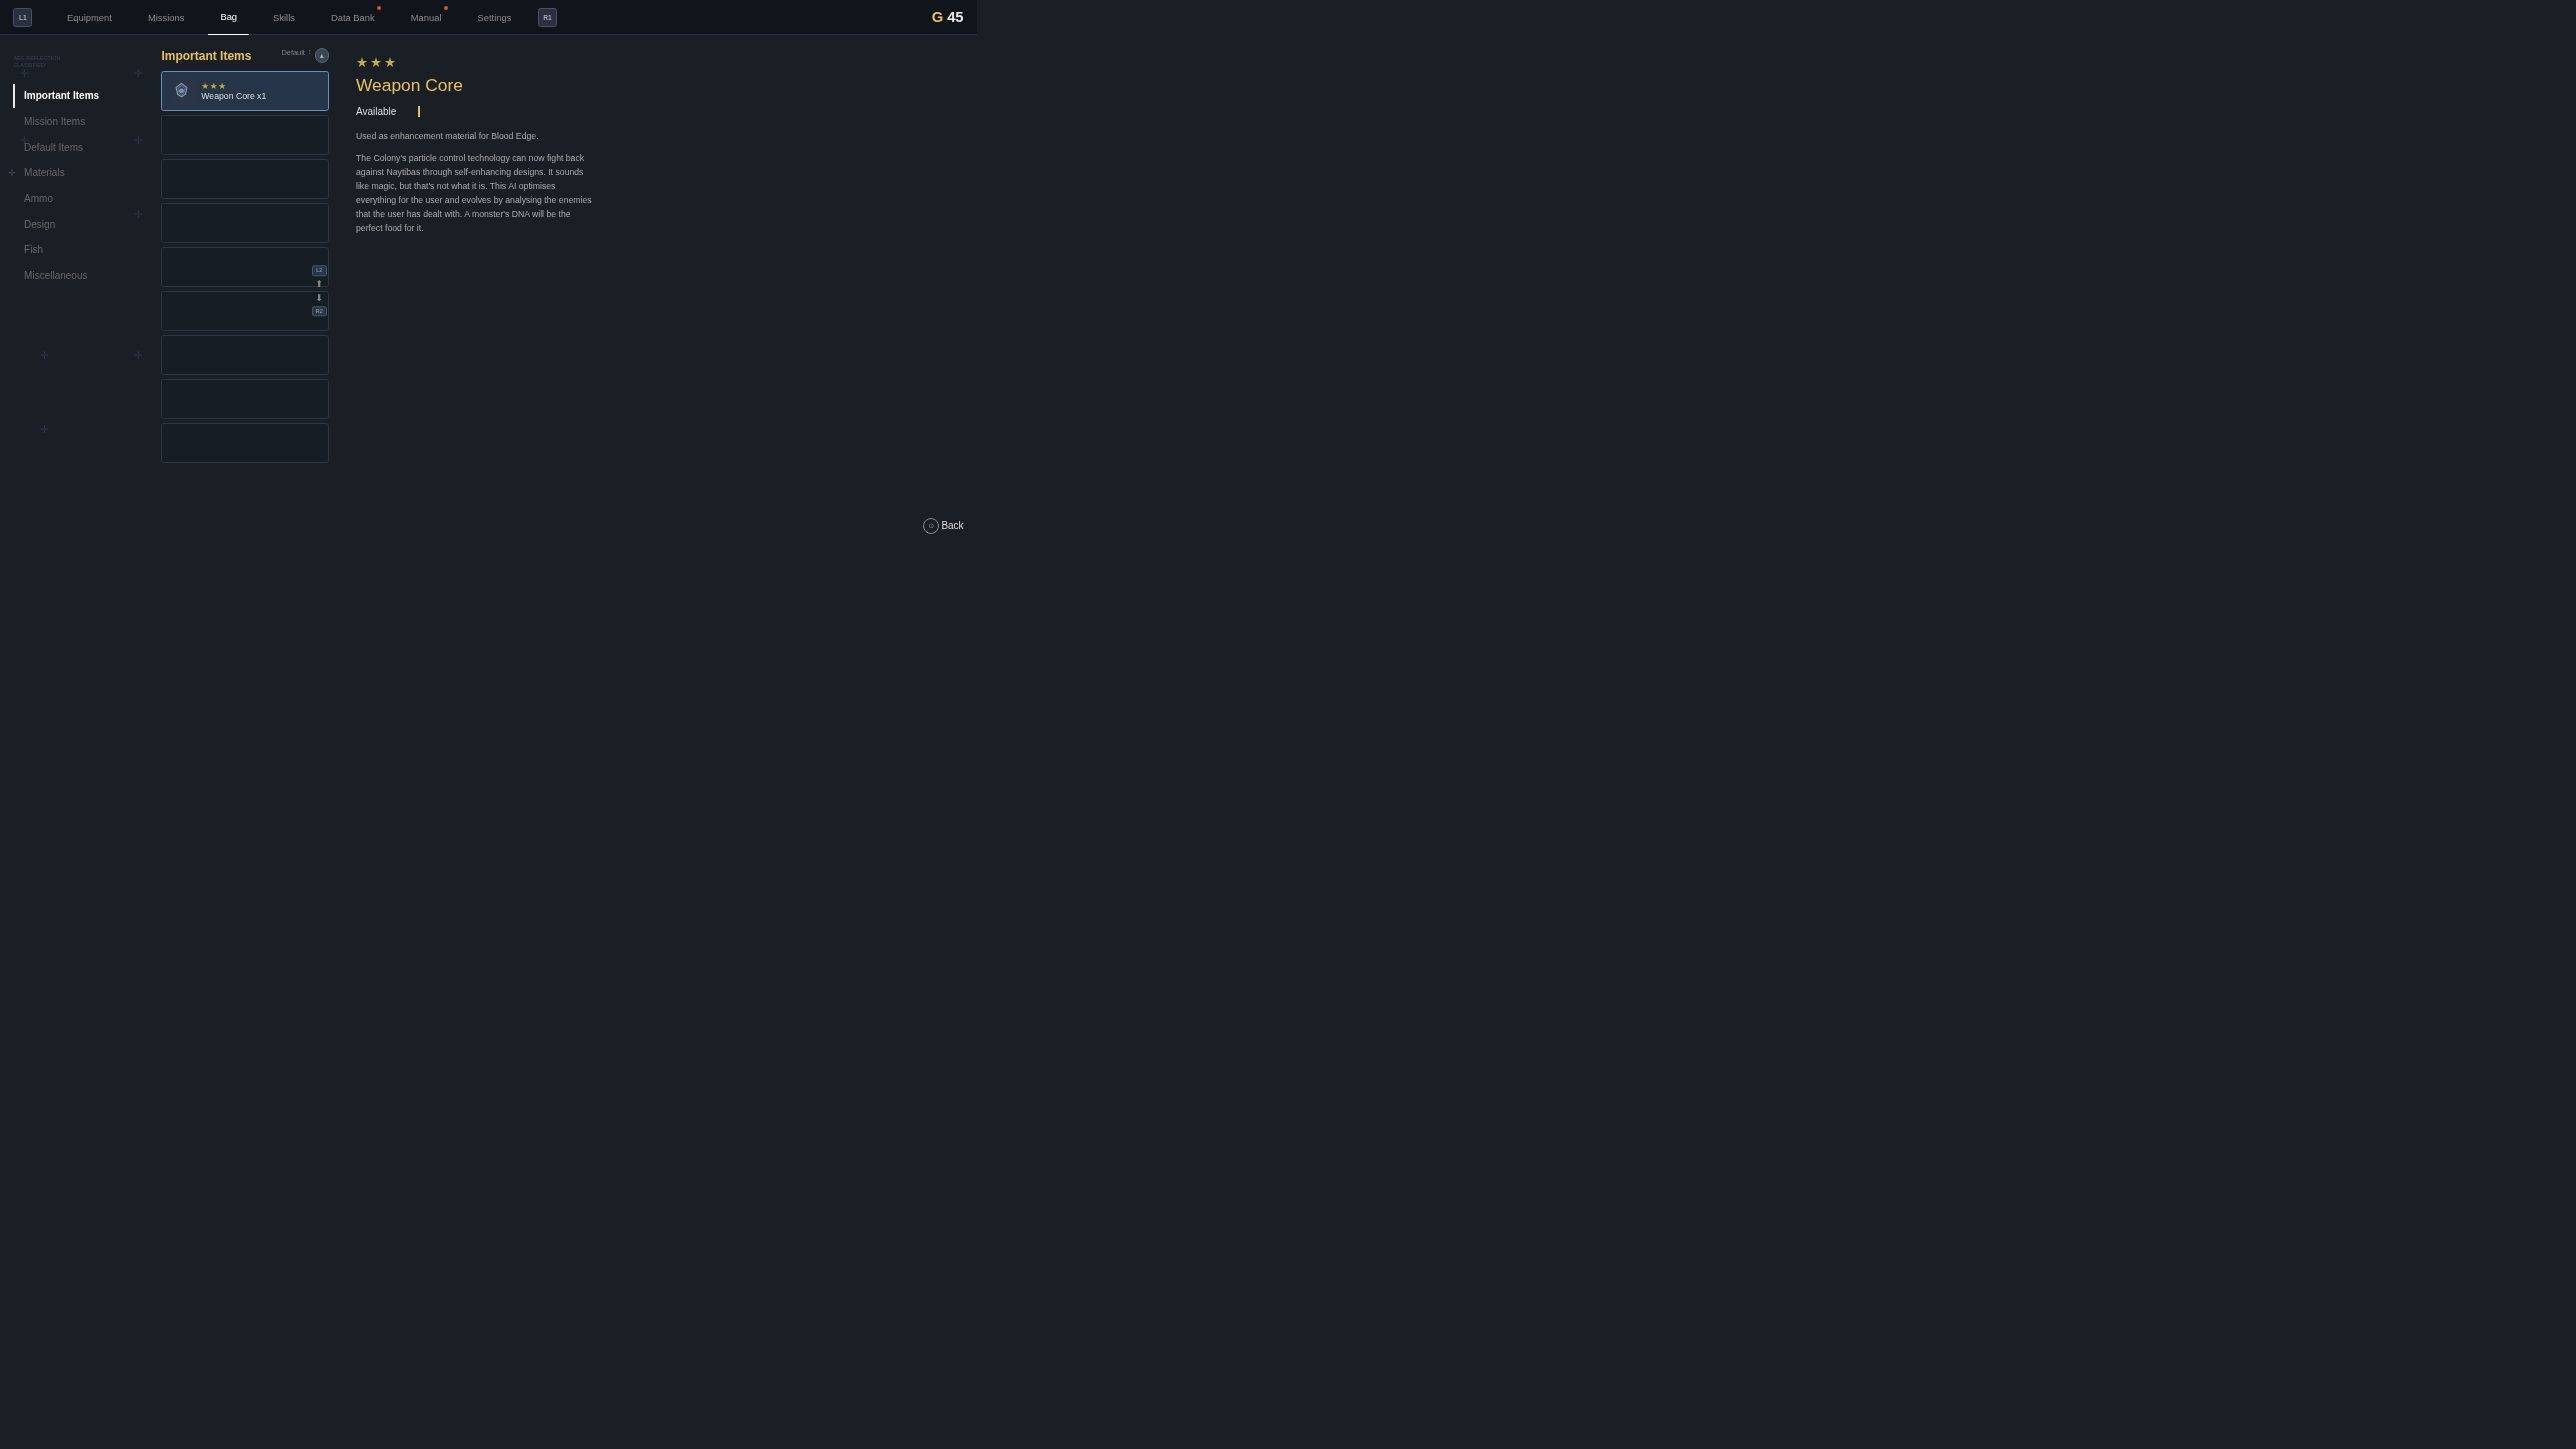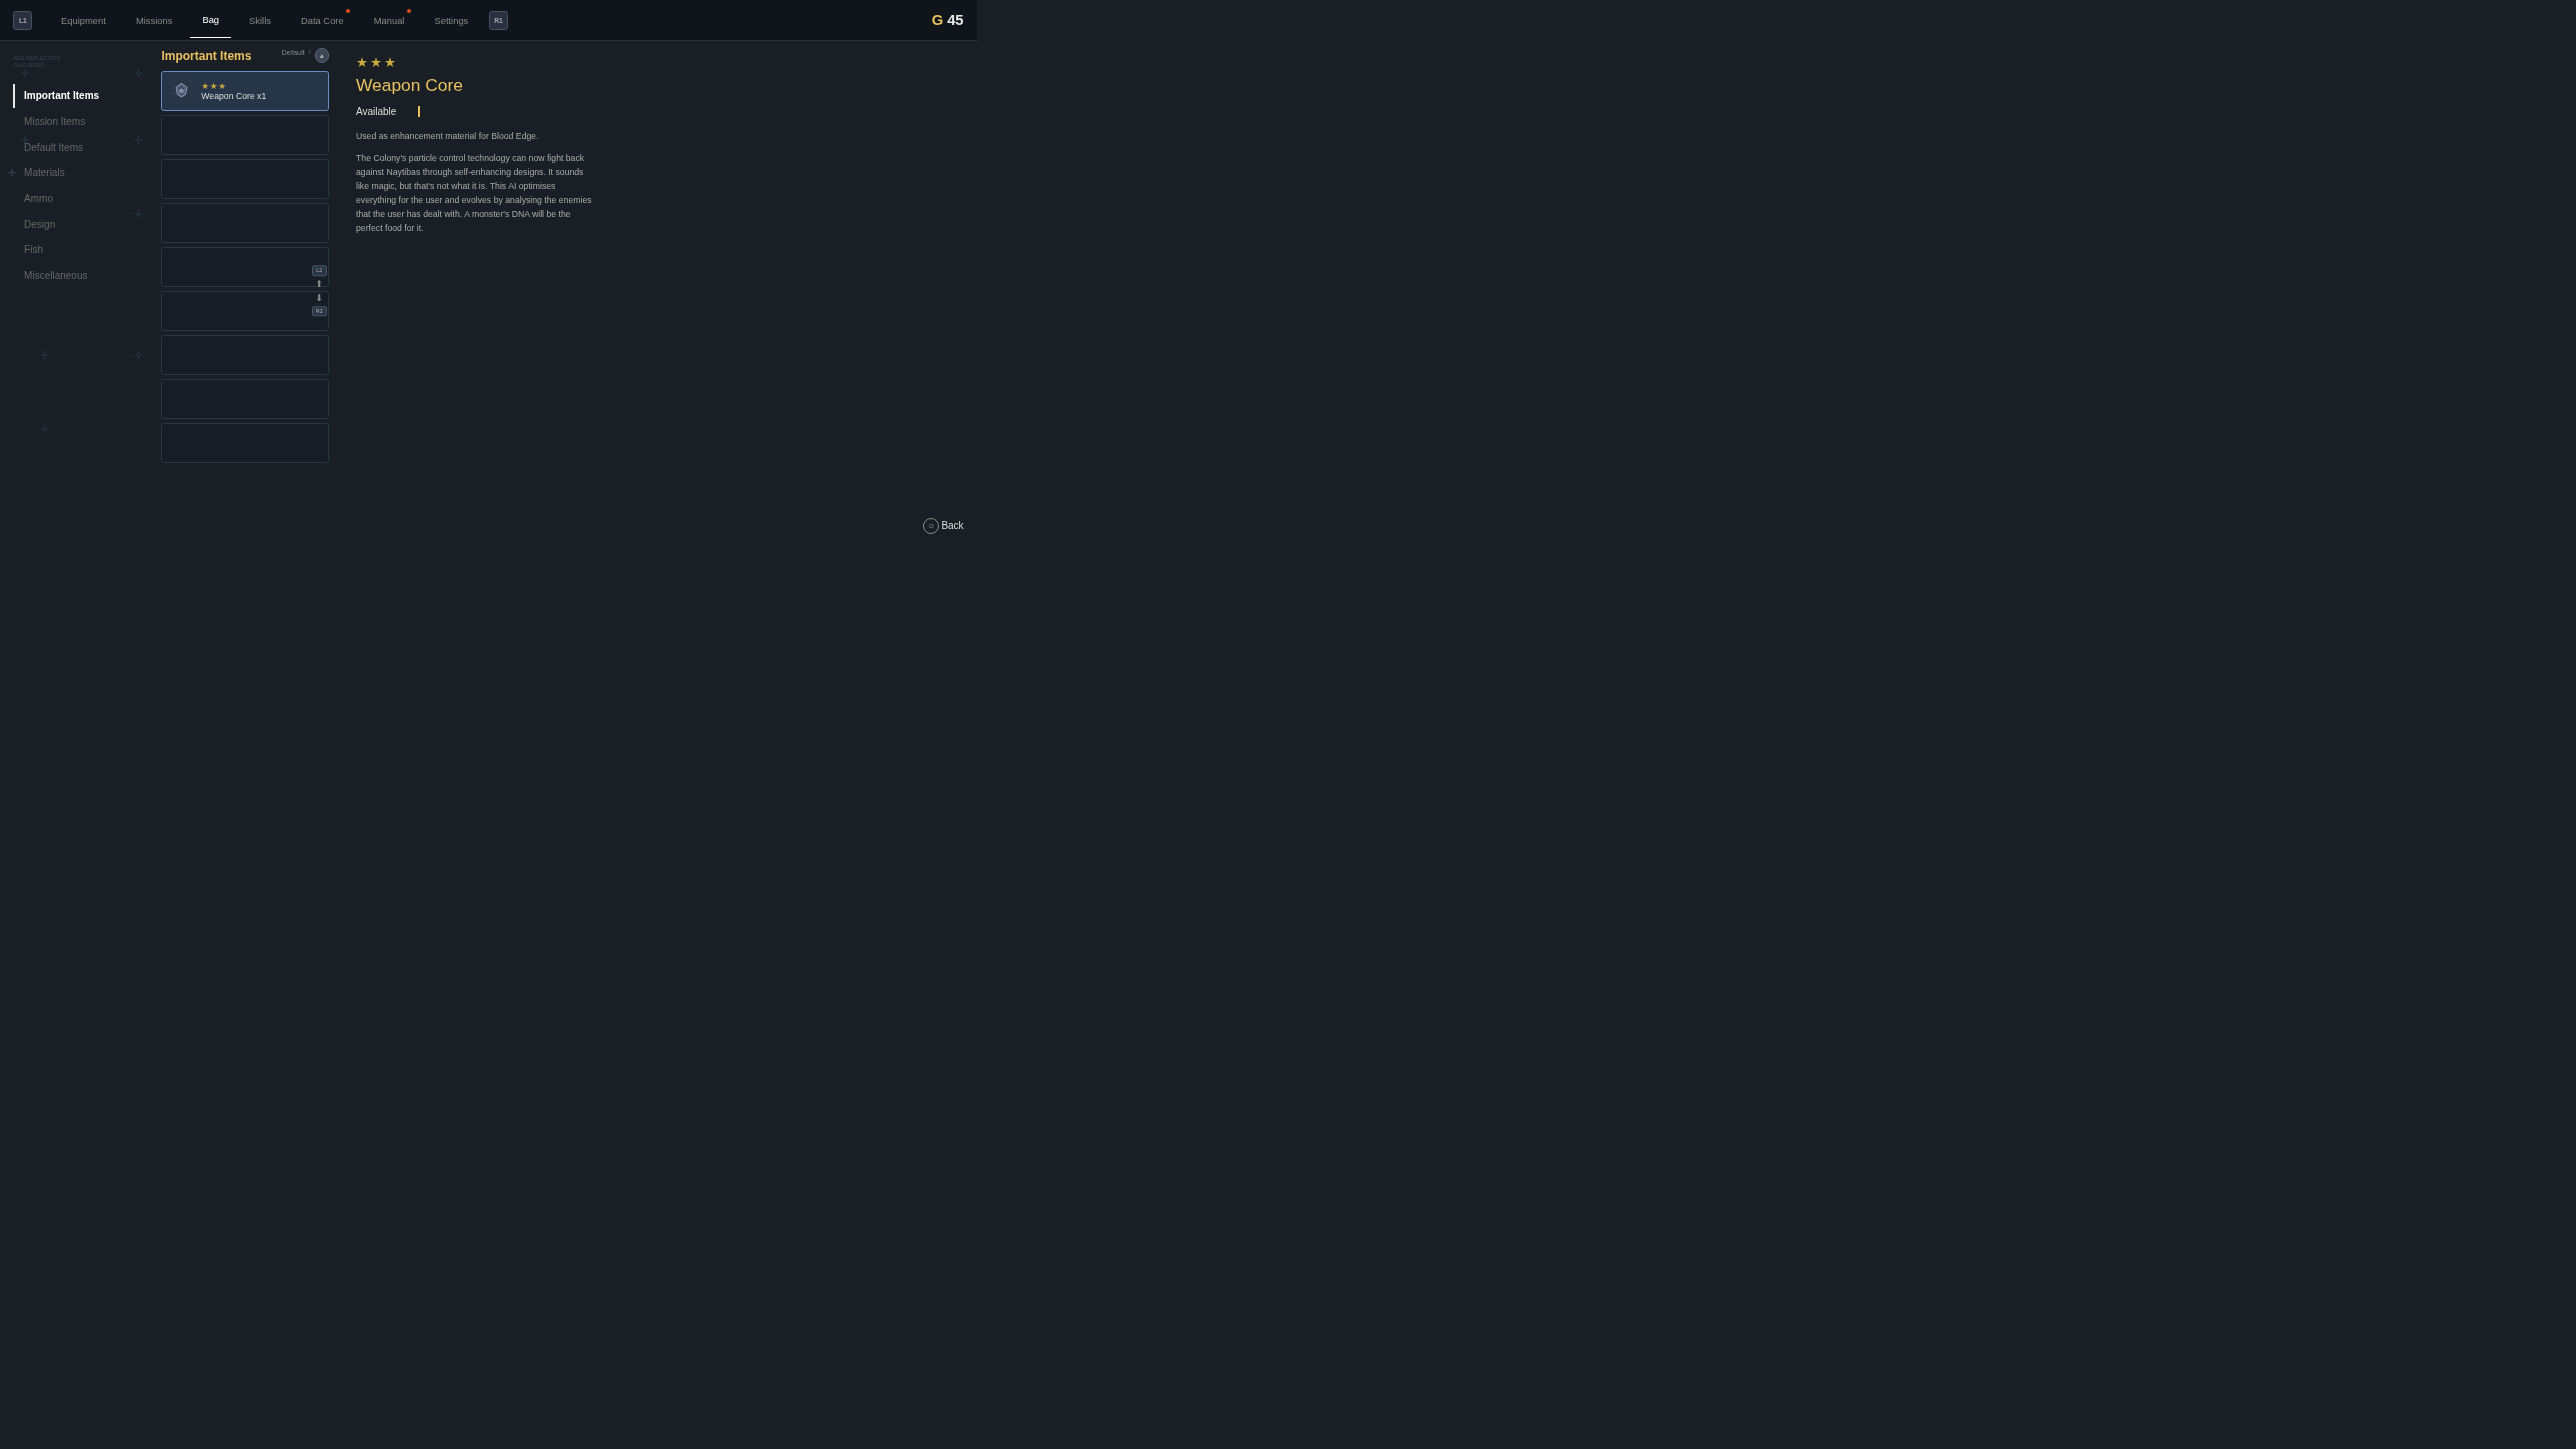--- a/index.html
+++ b/index.html
@@ -18,25 +18,25 @@
     .bg-decoration {
       position: absolute;
       top: 0; left: 0; right: 0; bottom: 0;
       pointer-events: none;
     }
 
     
     .top-nav {
       position: absolute;
       top: 0; left: 0; right: 0;
-      height: 41px;
+      height: 35px;
       display: flex;
       align-items: center;
       padding: 0 13.4px;
-      gap: 6px;
+      gap: 12px;
       background: rgba(15, 20, 28, 0.9);
       border-bottom: 0.7px solid #2a3040;
     }
 
     .nav-l1-badge {
       width: 19px; height: 19px;
       background: #2a3040;
       border: 0.7px solid #4a5060;
       border-radius: 2.7px;
       display: flex; align-items: center; justify-content: center;
@@ -350,21 +350,21 @@
 </div>
 
 <nav class="top-nav">
   <div class="nav-l1-badge">L1</div>
 
   <div class="nav-item">Equipment</div>
   <div class="nav-item">Missions</div>
   <div class="nav-item active">Bag</div>
   <div class="nav-item">Skills</div>
   <div class="nav-item">
-    <span>Data Core</span>
+    <span>Data Bank</span>
     <span class="dot"></span>
   </div>
   <div class="nav-item">
     <span>Manual</span>
     <span class="dot"></span>
   </div>
   <div class="nav-item">Settings</div>
 
   <div class="nav-r1-badge">R1</div>
 

